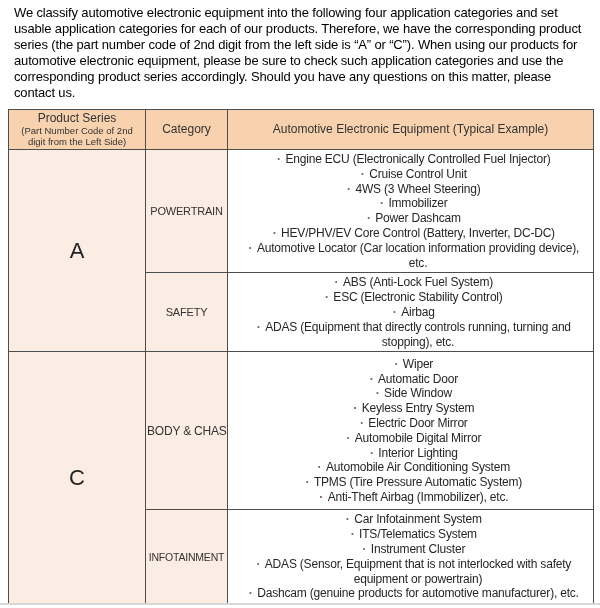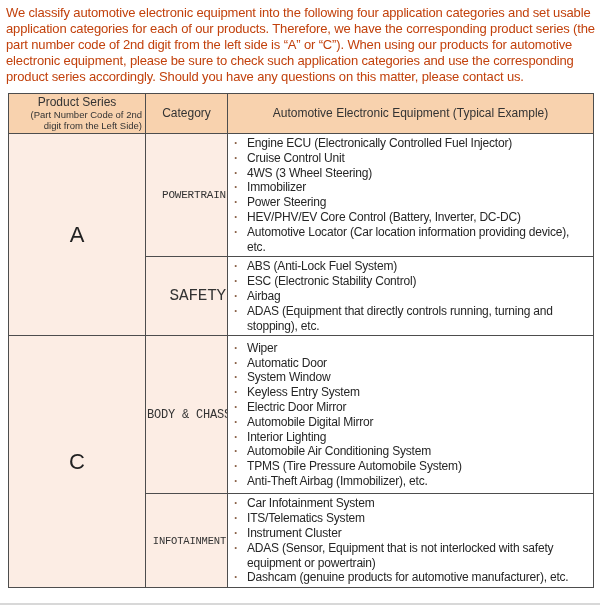--- a/index.html
+++ b/index.html
@@ -12,25 +12,25 @@
   }
   *{box-sizing:border-box;margin:0;padding:0;}
   html,body{background:#ffffff;}
   body{
     width:600px;height:608px;overflow:hidden;
     font-family:"Liberation Sans","DejaVu Sans",sans-serif;
     color:var(--text);
     position:relative;
   }
   .intro{
-    padding:5px 5px 0 6px;
+    padding:5px 5px 0 14px;
     font-size:13px;
     line-height:16px;
     letter-spacing:-0.15px;
-    color:#c2410c;
+    color:#000000;
   }
   table.class-table{
     border-collapse:collapse;
     table-layout:fixed;
     width:585px;
     margin:8px 16px 0 8px;
   }
   table.class-table col.c1{width:137px;}
   table.class-table col.c2{width:82px;}
   table.class-table col.c3{width:366px;}
@@ -46,43 +46,42 @@
     font-size:12px;
     line-height:13px;
     color:#333333;
     padding:2px 3px;
   }
   th.hdr .sub{
     display:block;
     font-size:9.5px;
     line-height:10.5px;
     margin-top:1px;
-    text-align:right;
   }
   td.series{
     background:var(--label-bg);
     text-align:center;
     font-size:22px;
     color:#222222;
   }
   td.category{
     background:var(--label-bg);
-    text-align:right;
+    text-align:center;
     font-size:10.5px;
     letter-spacing:-0.2px;
     white-space:nowrap;
     color:#333333;
     padding:0 1px;
     overflow:hidden;
-    font-family:Liberation Mono, monospace;
   }
   td.items{
     background:#ffffff;
     vertical-align:top;
     padding:2px 4px 2px 6px;
+    text-align:center;
   }
   td.items ul{
     list-style:none;
   }
   td.items li{
     font-size:12px;
     line-height:14.8px;
     letter-spacing:-0.2px;
     padding-left:13px;
     text-indent:-13px;
@@ -126,53 +125,53 @@
   <tr style="height:120px;">
     <td class="series" rowspan="2">A</td>
     <td class="category" style="font-size:11px;">POWERTRAIN</td>
     <td class="items">
       <ul>
 
       <li><span class="bullet">·</span><span>Engine ECU (Electronically Controlled Fuel Injector)</span></li>
             <li><span class="bullet">·</span><span>Cruise Control Unit</span></li>
             <li><span class="bullet">·</span><span>4WS (3 Wheel Steering)</span></li>
             <li><span class="bullet">·</span><span>Immobilizer</span></li>
-            <li><span class="bullet">·</span><span>Power Steering</span></li>
+            <li><span class="bullet">·</span><span>Power Dashcam</span></li>
             <li><span class="bullet">·</span><span>HEV/PHV/EV Core Control (Battery, Inverter, DC-DC)</span></li>
             <li><span class="bullet">·</span><span>Automotive Locator (Car location information providing device), etc.</span></li>
           </ul>
     </td>
   </tr>
   <tr style="height:77px;">
-    <td class="category" style="font-size:16px;">SAFETY</td>
+    <td class="category" style="font-size:11px;">SAFETY</td>
     <td class="items">
       <ul>
 
       <li><span class="bullet">·</span><span>ABS (Anti-Lock Fuel System)</span></li>
             <li><span class="bullet">·</span><span>ESC (Electronic Stability Control)</span></li>
             <li><span class="bullet">·</span><span>Airbag</span></li>
             <li><span class="bullet">·</span><span>ADAS (Equipment that directly controls running, turning and stopping), etc.</span></li>
           </ul>
     </td>
   </tr>
   <tr style="height:158px;">
     <td class="series" rowspan="2">C</td>
     <td class="category" style="font-size:12px;">BODY &amp; CHASSIS</td>
     <td class="items">
       <ul>
 
       <li><span class="bullet">·</span><span>Wiper</span></li>
             <li><span class="bullet">·</span><span>Automatic Door</span></li>
-            <li><span class="bullet">·</span><span>System Window</span></li>
+            <li><span class="bullet">·</span><span>Side Window</span></li>
             <li><span class="bullet">·</span><span>Keyless Entry System</span></li>
             <li><span class="bullet">·</span><span>Electric Door Mirror</span></li>
             <li><span class="bullet">·</span><span>Automobile Digital Mirror</span></li>
             <li><span class="bullet">·</span><span>Interior Lighting</span></li>
             <li><span class="bullet">·</span><span>Automobile Air Conditioning System</span></li>
-            <li><span class="bullet">·</span><span>TPMS (Tire Pressure Automobile System)</span></li>
+            <li><span class="bullet">·</span><span>TPMS (Tire Pressure Automatic System)</span></li>
             <li><span class="bullet">·</span><span>Anti-Theft Airbag (Immobilizer), etc.</span></li>
           </ul>
     </td>
   </tr>
   <tr style="height:94px;">
     <td class="category" style="font-size:10.5px;">INFOTAINMENT</td>
     <td class="items">
       <ul>
 
       <li><span class="bullet">·</span><span>Car Infotainment System</span></li>

